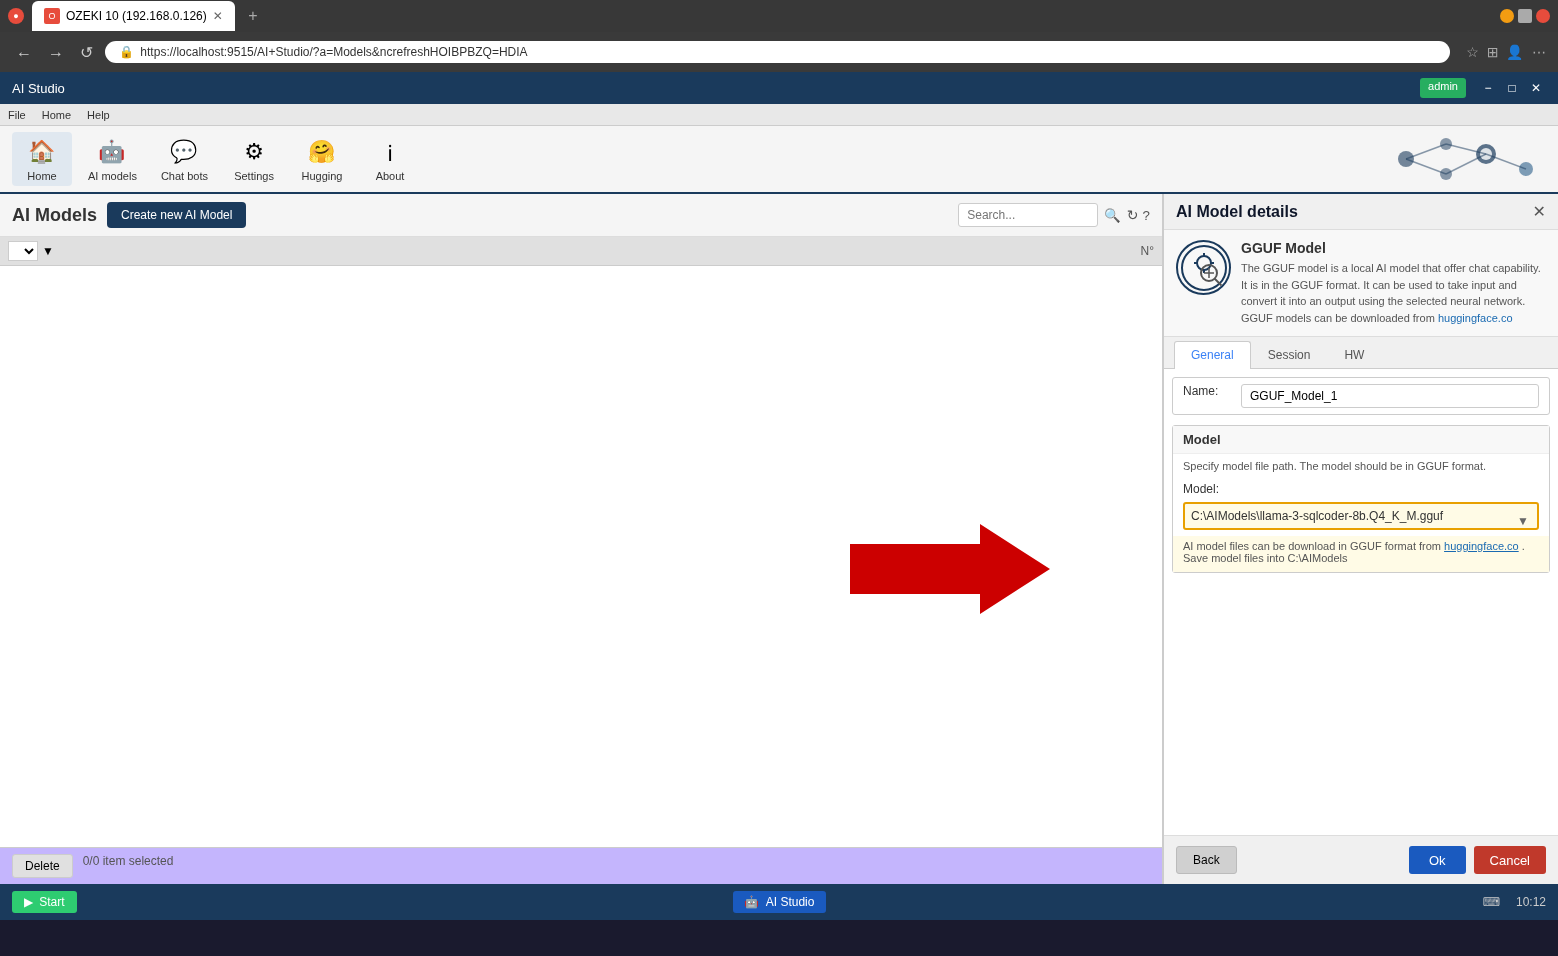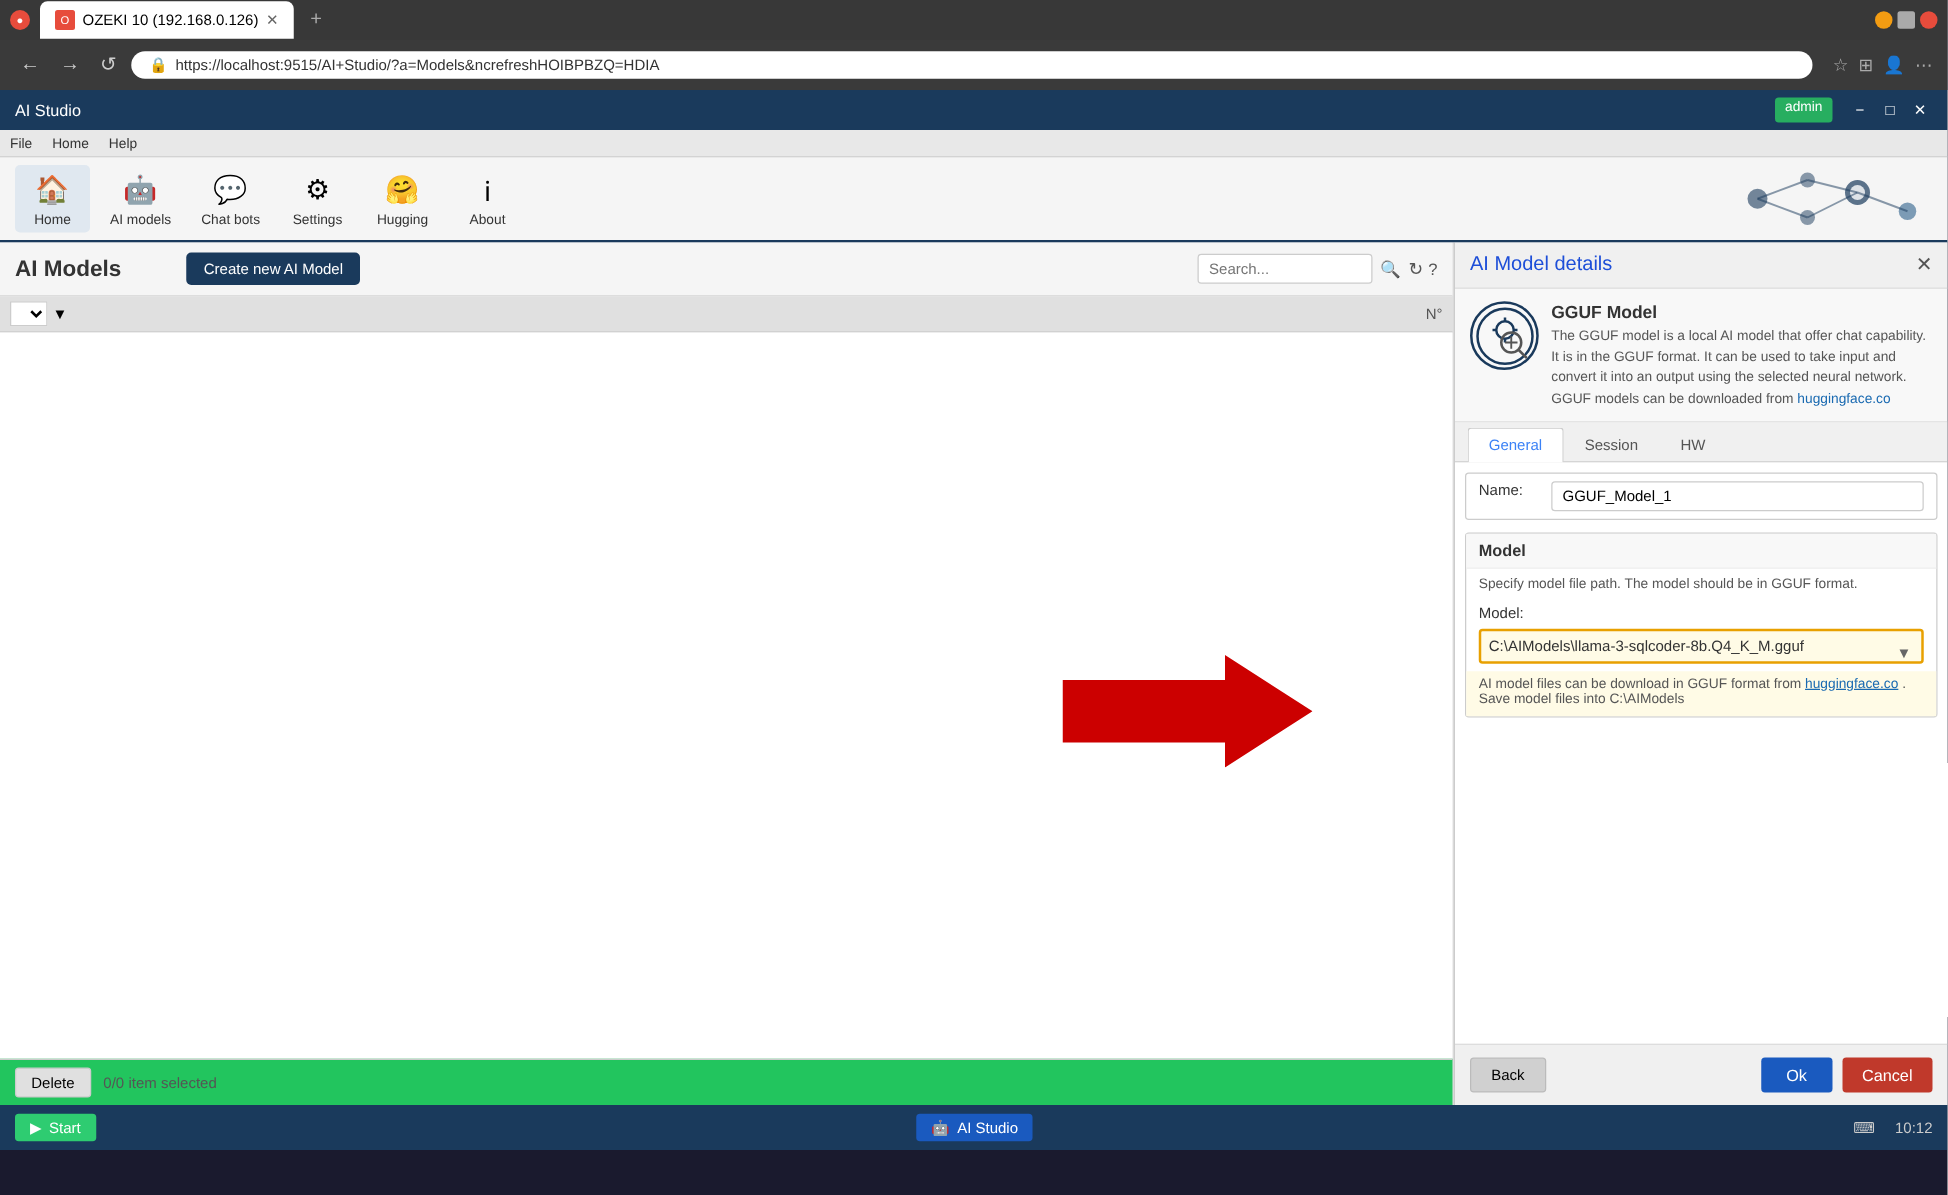--- a/index.html
+++ b/index.html
@@ -44,42 +44,42 @@
     .toolbar-label { font-size: 11px; color: #333; }
     .toolbar-right { margin-left: auto; display: flex; align-items: center; }
 
     
     .main-area { display: flex; flex: 1; overflow: hidden; }
 
     
     .left-panel { flex: 1; display: flex; flex-direction: column; background: #f5f5f5; border-right: 1px solid #ccc; }
     .left-header { display: flex; align-items: center; padding: 8px 12px; background: #f5f5f5; border-bottom: 1px solid #ddd; gap: 10px; }
     .page-title { font-size: 18px; font-weight: bold; color: #333; }
-    .create-btn { background: #1a3a5c; color: white; border: none; padding: 6px 14px; border-radius: 4px; cursor: pointer; font-size: 12px; font-weight: 500; margin-left: 42px; }
+    .create-btn { background: #1a3a5c; color: white; border: none; padding: 6px 14px; border-radius: 4px; cursor: pointer; font-size: 12px; font-weight: 500; }
     .search-area { margin-left: auto; display: flex; align-items: center; gap: 4px; }
     .search-box { border: 1px solid #ccc; border-radius: 3px; padding: 4px 8px; font-size: 12px; width: 140px; }
     .search-icon-btn { background: none; border: none; cursor: pointer; padding: 2px; }
     .refresh-btn { background: none; border: none; cursor: pointer; font-size: 14px; color: #555; }
     .help-btn { background: none; border: none; cursor: pointer; color: #555; }
 
     .table-header { display: flex; align-items: center; background: #e0e0e0; border-bottom: 1px solid #ccc; padding: 4px 8px; }
     .table-filter { display: flex; align-items: center; gap: 4px; }
     .filter-select { border: 1px solid #ccc; background: white; padding: 2px 4px; font-size: 11px; }
     .col-header { color: #555; font-size: 12px; margin-left: auto; }
 
     .table-body { flex: 1; background: white; }
 
-    .bottom-bar { display: flex; align-items: center; padding: 6px 12px; background: #22c55e; border-top: 1px solid #ccc; gap: 10px; }
+    .bottom-bar { display: flex; padding: 6px 12px; background: #c4b5fd; border-top: 1px solid #ccc; gap: 10px; }
     .delete-btn { background: #e0e0e0; border: 1px solid #ccc; padding: 4px 12px; border-radius: 3px; cursor: pointer; font-size: 12px; }
     .selection-info { font-size: 12px; color: #555; }
 
     
     .right-panel { width: 395px; background: #f8f8f8; display: flex; flex-direction: column; border-left: 1px solid #ccc; }
     .panel-title-bar { display: flex; align-items: center; justify-content: space-between; padding: 8px 12px; background: #f0f0f0; border-bottom: 1px solid #ddd; }
-    .panel-title { font-size: 16px; font-weight: normal; color: #1d4ed8; }
+    .panel-title { font-size: 16px; font-weight: bold; color: #0f172a; }
     .panel-close { background: none; border: none; cursor: pointer; font-size: 16px; color: #555; }
 
     .model-info { display: flex; padding: 10px 12px; gap: 10px; border-bottom: 1px solid #ddd; }
     .model-icon { width: 55px; height: 55px; border: 2px solid #1a3a5c; border-radius: 50%; display: flex; align-items: center; justify-content: center; overflow: hidden; position: relative; }
     .model-description { flex: 1; }
     .model-name { font-size: 14px; font-weight: bold; color: #333; margin-bottom: 4px; }
     .model-desc-text { font-size: 11px; color: #555; line-height: 1.5; }
     .model-link { color: #1a6ab1; text-decoration: none; }
 
     

